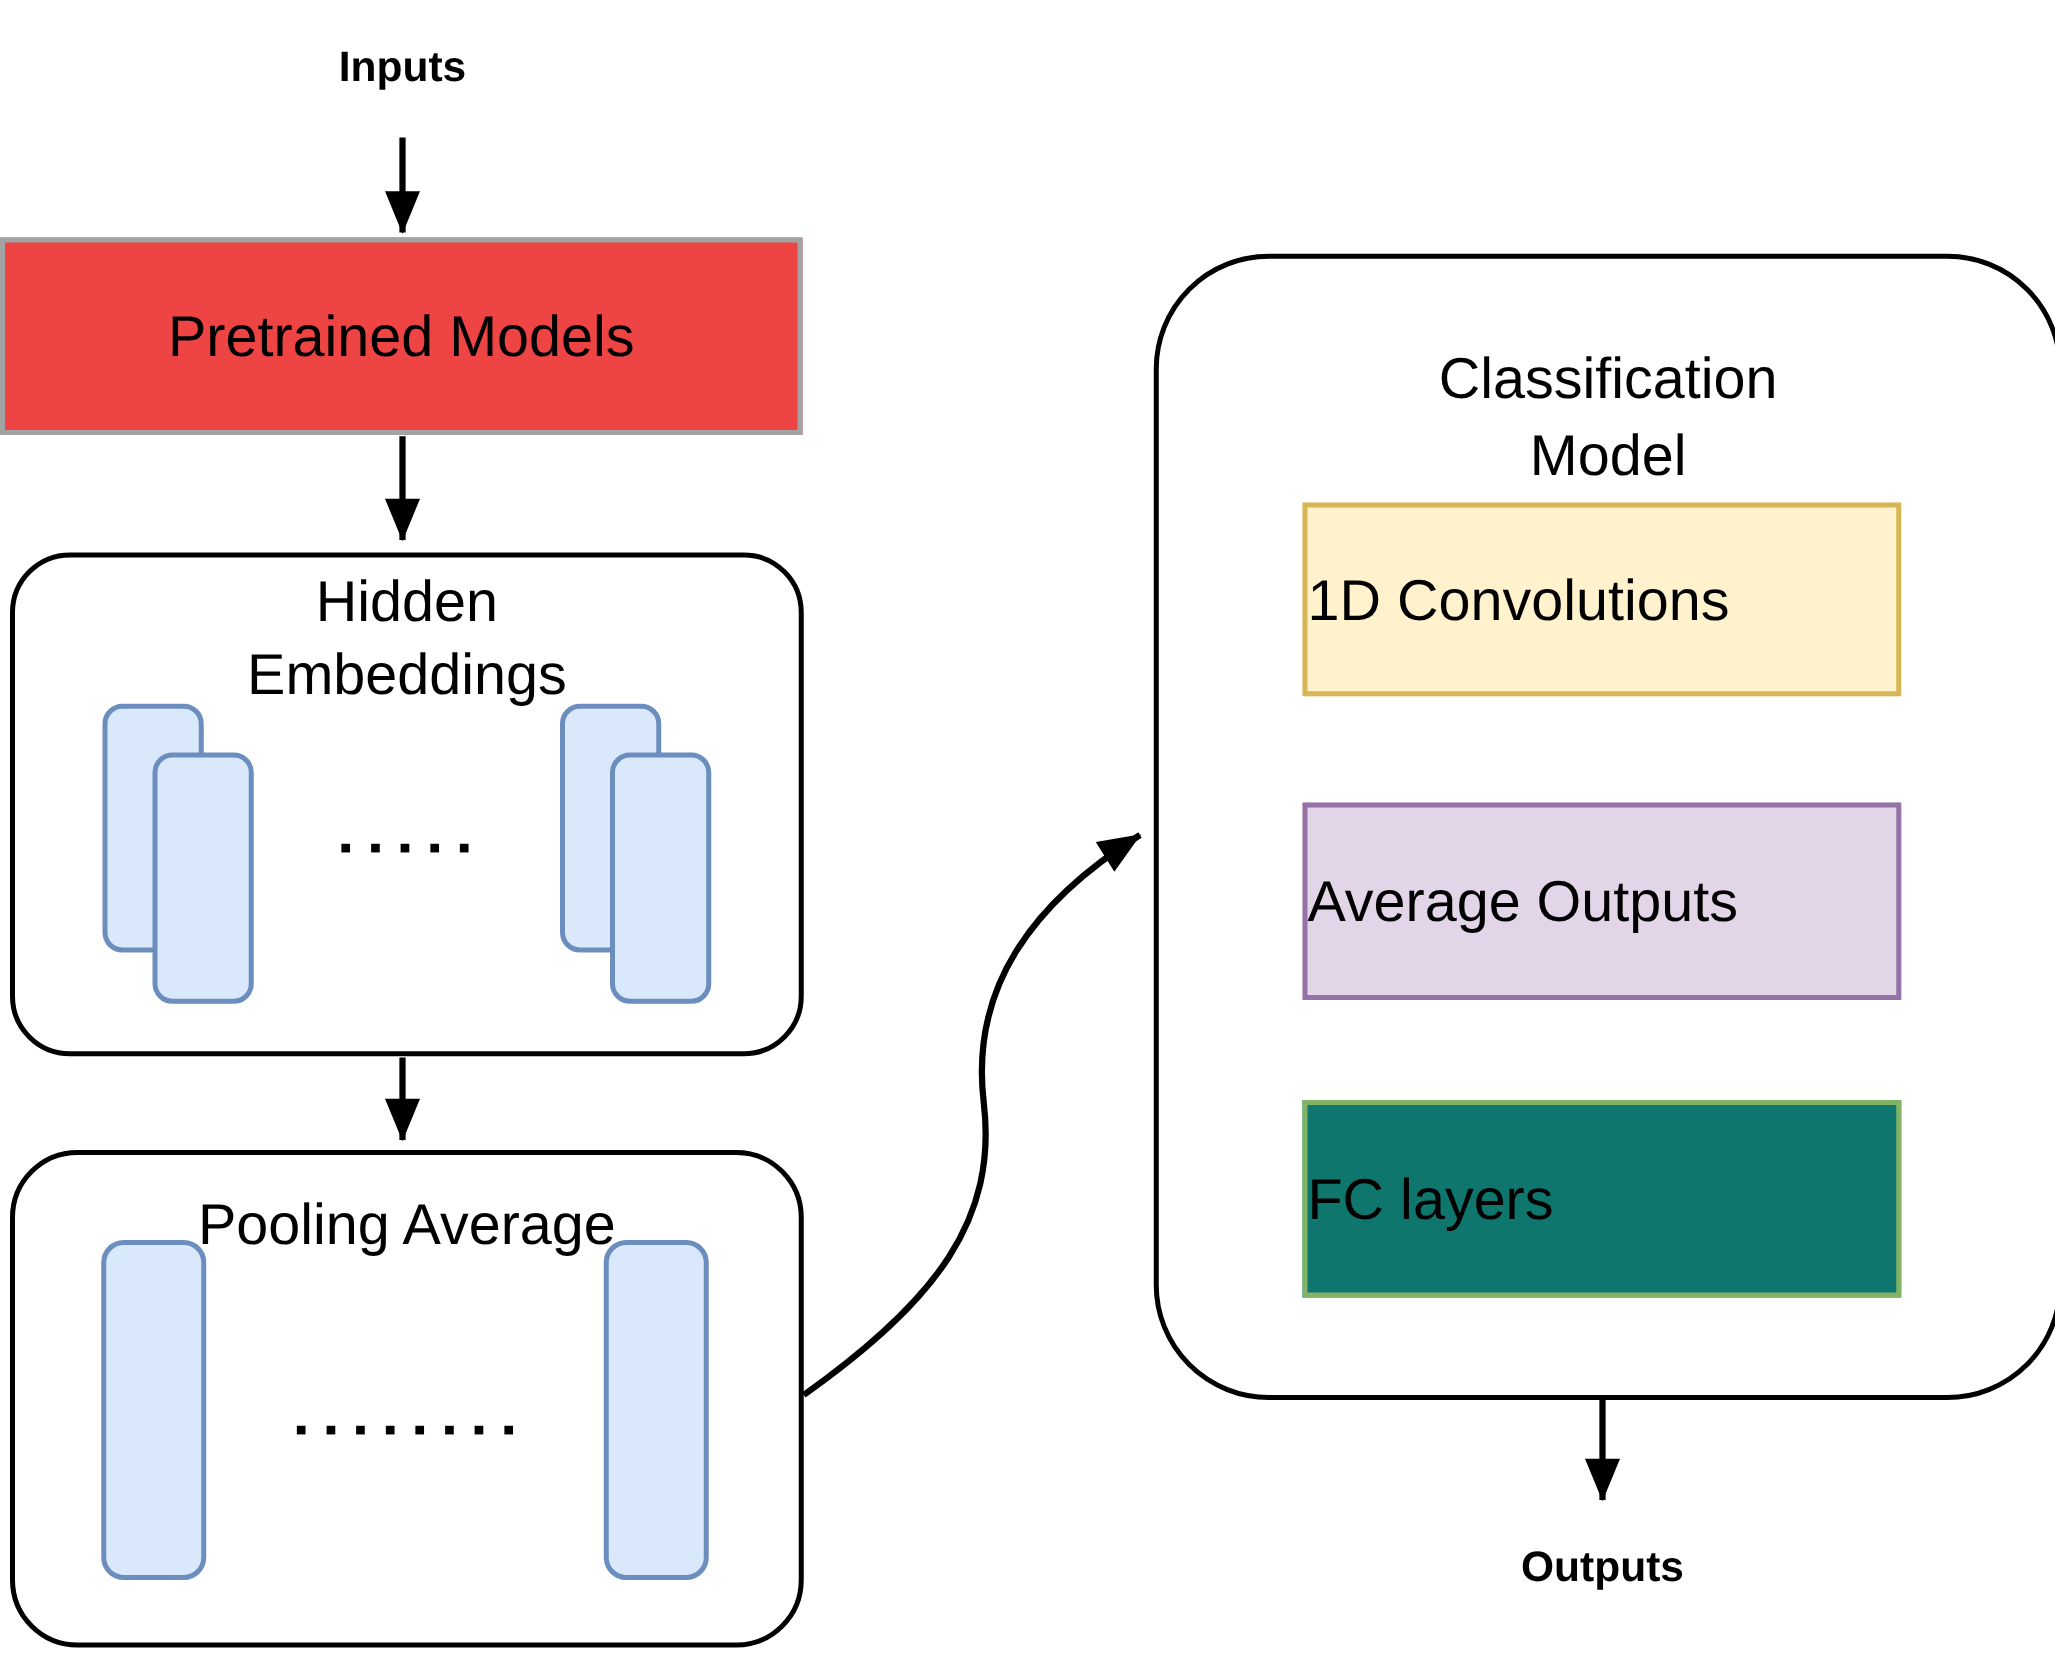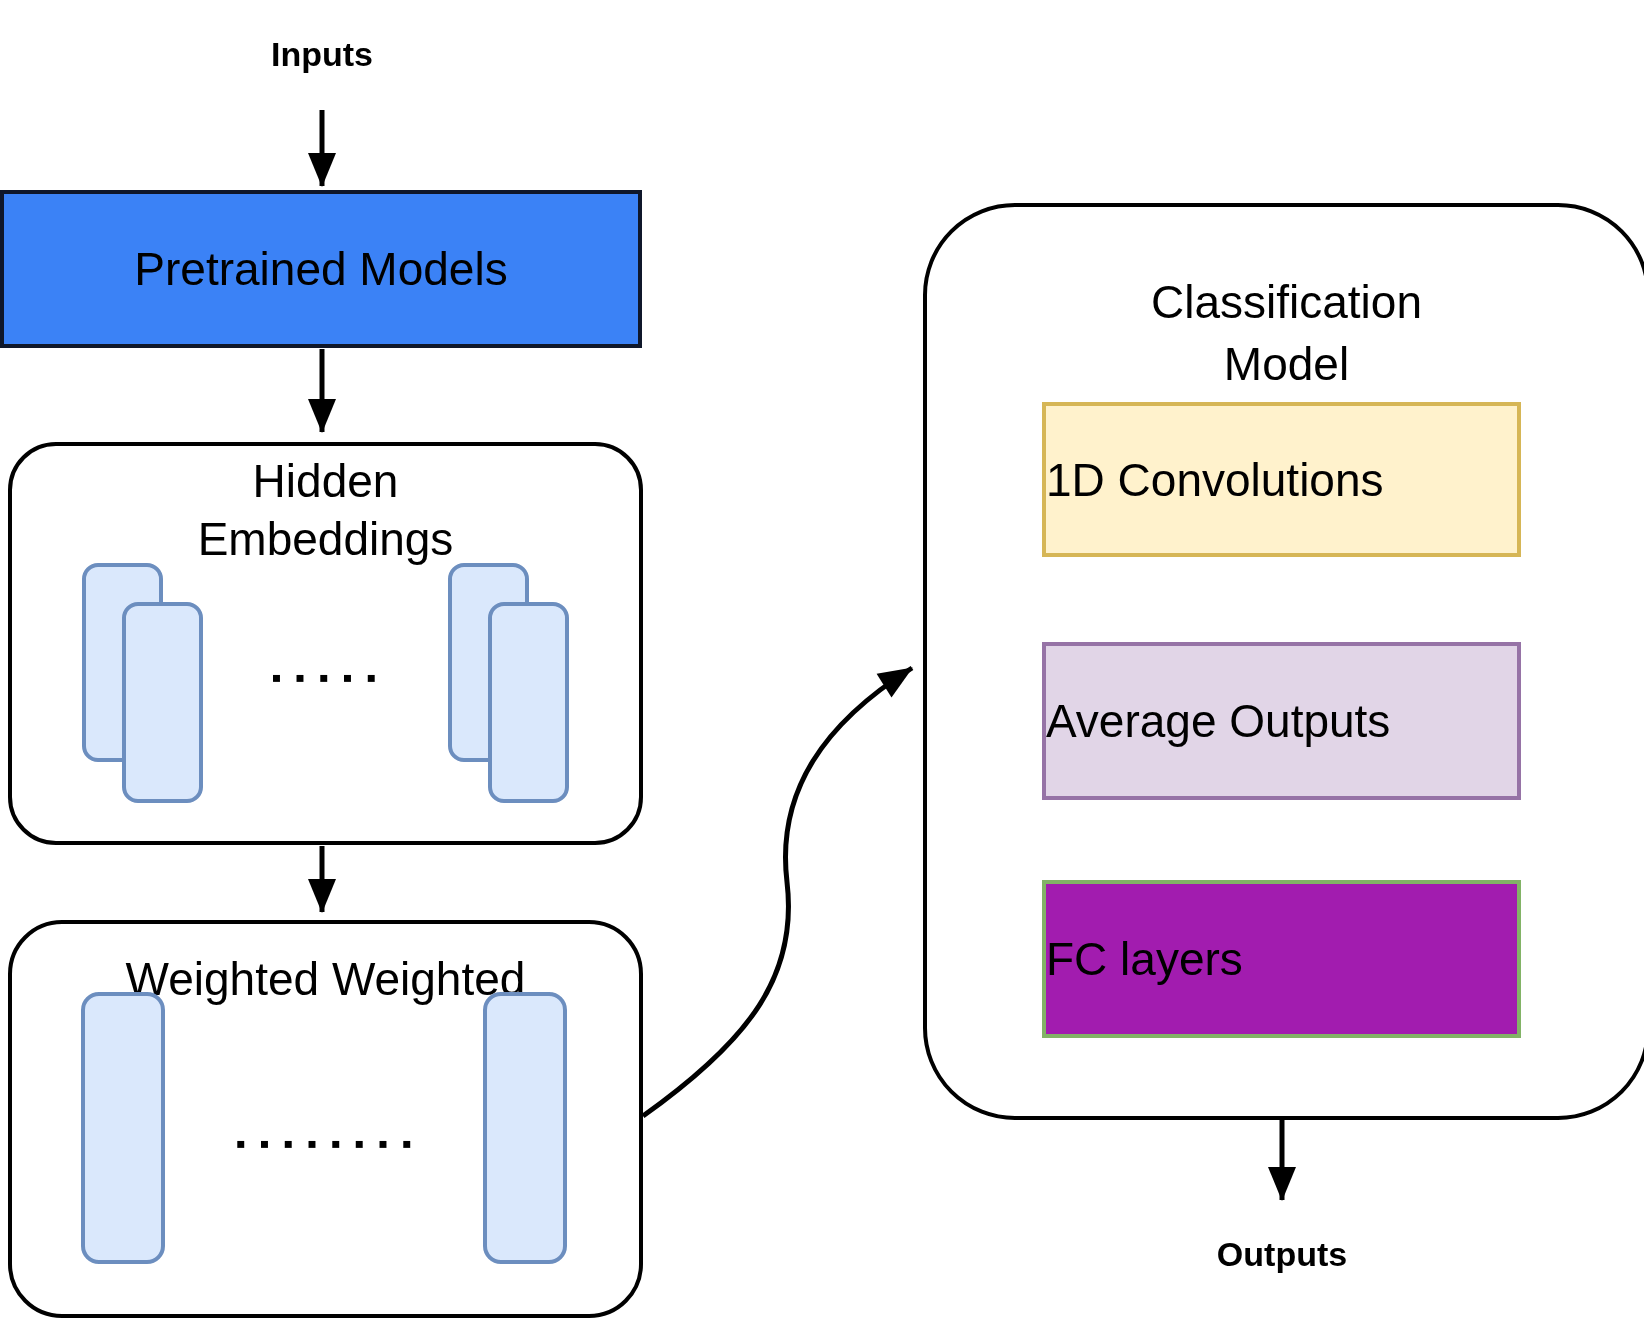--- a/index.html
+++ b/index.html
@@ -6,21 +6,21 @@
   #canvas{
     position:relative;width:1644px;height:1324px;background:#ffffff;
     font-family:"Liberation Sans","DejaVu Sans",sans-serif;color:#000;overflow:hidden;
   }
   #connectors{position:absolute;left:0;top:0;width:1644px;height:1324px;pointer-events:none;}
   .big-label{position:absolute;font-size:34px;font-weight:bold;text-align:center;line-height:56px;}
   .node-label{font-size:46px;line-height:58px;text-align:center;white-space:pre-line;}
   
   .pretrained{
     position:absolute;left:0px;top:190px;width:634px;height:150px;
-    background:#3b82f6;border:4px solid #0f172a;
+    background:#ef4444;border:4px solid #a3a3a3;
     display:flex;align-items:center;justify-content:center;
   }
   
   .container{
     position:absolute;background:#ffffff;border:4px solid #000000;
   }
   .he-box{left:8px;top:442px;width:627px;height:395px;border-radius:48px;}
   .wa-box{left:8px;top:920px;width:627px;height:390px;border-radius:54px;}
   .cl-box{left:923px;top:203px;width:707px;height:909px;border-radius:92px;padding-left:12px;}
   .container-title{position:absolute;left:0;width:100%;}
@@ -41,21 +41,21 @@
   }
   .he-dots{top:218px;}
   .wa-dots{top:206px;}
   
   .layer{
     position:absolute;left:115px;width:471px;height:147px;
     display:flex;align-items:center;justify-content:flex-start;
   }
   .layer.conv{top:195px;background:#FFF2CC;border:4px solid #D6B656;}
   .layer.pool{top:435px;height:150px;background:#E1D5E7;border:4px solid #9673A6;}
-  .layer.fc{top:673px;height:150px;background:#a21caf;border:4px solid #82B366;}
+  .layer.fc{top:673px;height:150px;background:#0f766e;border:4px solid #82B366;}
 </style>
 </head>
 <body>
 
 <div id="canvas">
 
   <svg id="connectors" viewBox="0 0 1644 1324" xmlns="http://www.w3.org/2000/svg">
     <defs>
       <marker id="mk" markerUnits="userSpaceOnUse" markerWidth="38" markerHeight="32" viewBox="0 0 38 32" refX="35" refY="16" orient="auto">
         <path d="M2,2 L36,16 L2,30 Z" fill="#000"></path>
@@ -80,21 +80,21 @@
     <div class="container-title he-title node-label">Hidden
 Embeddings</div>
     <div class="card he-card" style="left:70px;top:117px;"></div>
     <div class="card he-card front" style="left:110px;top:156px;"></div>
     <div class="card he-card" style="left:436px;top:117px;"></div>
     <div class="card he-card front" style="left:476px;top:156px;"></div>
     <div class="dots he-dots">▪ ▪ ▪ ▪ ▪</div>
   </div>
 
   <div class="container wa-box">
-    <div class="container-title wa-title node-label">Weighted Weighted</div>
+    <div class="container-title wa-title node-label">Pooling Average</div>
     <div class="card wa-card" style="left:69px;top:68px;"></div>
     <div class="card wa-card" style="left:471px;top:68px;"></div>
     <div class="dots wa-dots">▪ ▪ ▪ ▪ ▪ ▪ ▪ ▪</div>
   </div>
 
   <div class="container cl-box">
     <div class="container-title cl-title node-label">Classification
 Model</div>
 
     <div class="layer conv">

